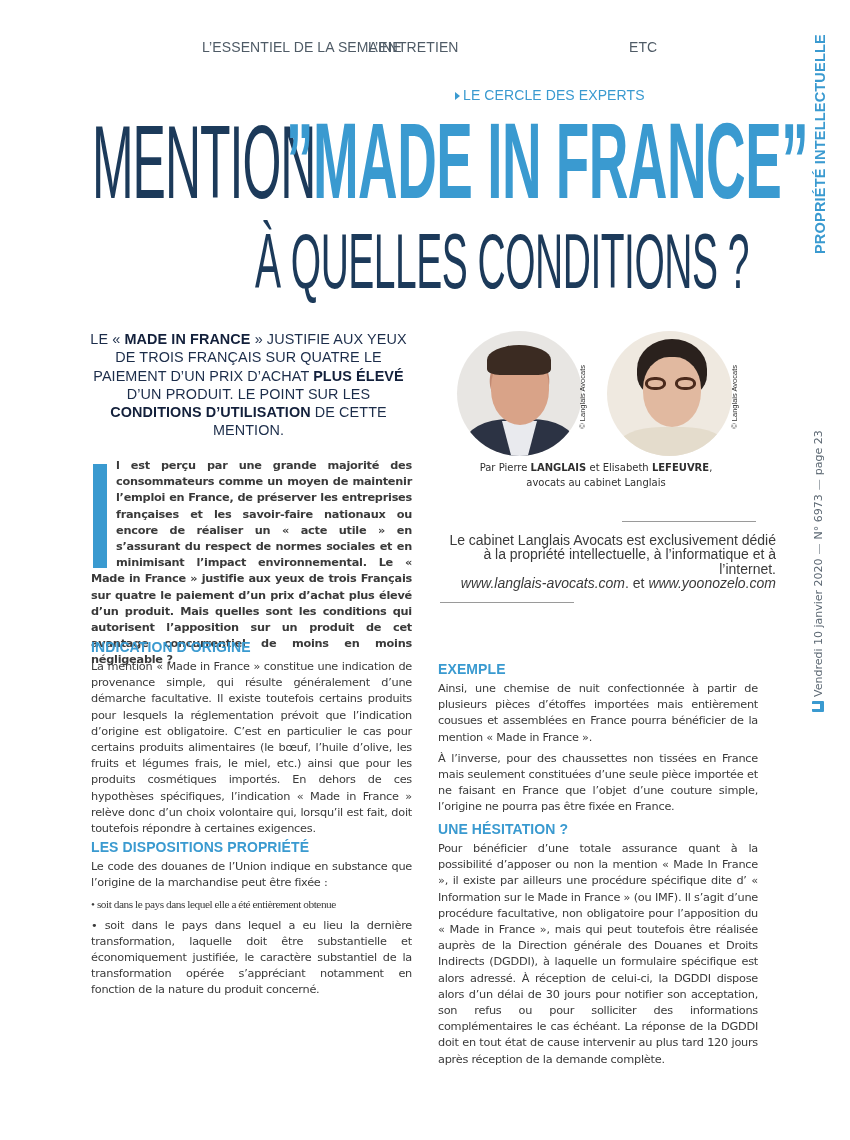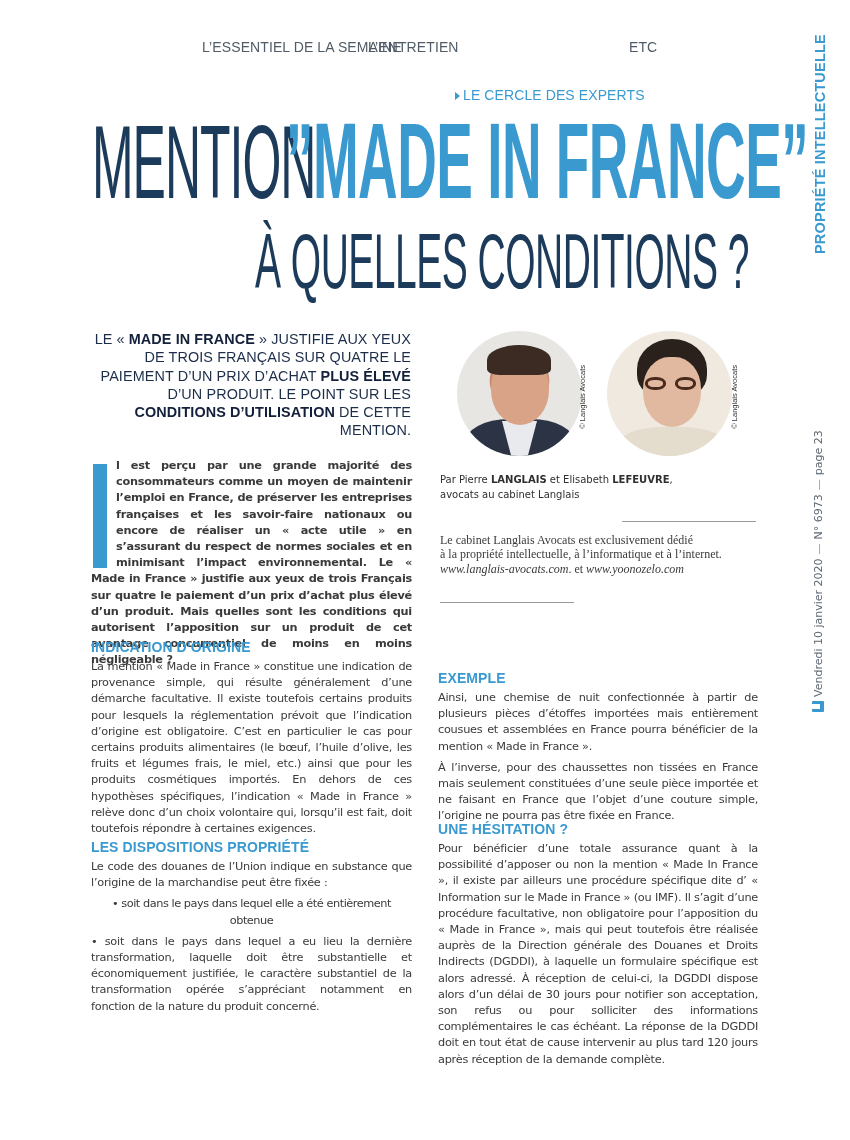--- a/index.html
+++ b/index.html
@@ -14,41 +14,41 @@
   .side-footer { position: absolute; left: 812px; top: 712px; transform-origin: 0 0; transform: rotate(-90deg); font-family: "DejaVu Sans", sans-serif; font-size: 11px; color: #5c6873; white-space: nowrap; }
   .side-footer .logo { display: inline-block; width: 11px; height: 12px; background: #3a9ad0; vertical-align: -2px; margin-right: 4px; border-radius: 1px; position: relative; }
   .side-footer .logo::after { content: ""; position: absolute; left: 3px; top: 0; width: 5px; height: 8px; background: #fff; }
   .side-footer .sep { margin: 0 4px; color: #8a939b; }
 
   .title1 { position: absolute; top: 110px; left: 92px; white-space: nowrap; font-family: "Liberation Sans", sans-serif; line-height: 1; }
   .title1 .thin { display: inline-block; font-size: 104px; color: #1c3a5a; transform: scaleX(0.48); transform-origin: 0 0; letter-spacing: -2px; font-weight: normal; }
   .title-blue { position: absolute; top: 107px; left: 286px; white-space: nowrap; font-family: "Liberation Sans", sans-serif; font-weight: bold; font-size: 108px; color: #3a9ad0; transform: scaleX(0.508); transform-origin: 0 0; letter-spacing: -1px; line-height: 1; }
   .title2 { position: absolute; top: 222px; left: 255px; white-space: nowrap; font-family: "Liberation Sans", sans-serif; font-size: 78px; color: #1c3a5a; transform: scaleX(0.5); transform-origin: 0 0; letter-spacing: -1px; line-height: 1; }
 
-  .chapo { position: absolute; top: 330px; left: 86px; width: 325px; text-align: right; font-family: "Liberation Sans", sans-serif; font-size: 14.4px; line-height: 18.3px; color: #1c2d4a; text-transform: uppercase; letter-spacing: 0.1px; }
+  .chapo { position: absolute; top: 330px; left: 86px; width: 325px; text-align: center; font-family: "Liberation Sans", sans-serif; font-size: 14.4px; line-height: 18.3px; color: #1c2d4a; text-transform: uppercase; letter-spacing: 0.1px; }
   .chapo b { font-weight: 900; color: #13203b; }
 
   .photo { position: absolute; width: 125px; height: 125px; border-radius: 50%; overflow: hidden; }
   .photo.p1 { left: 457px; top: 331px; background: radial-gradient(circle at 50% 40%, #d7a48a 0 22%, #c28a72 23% 30%, #e8e6e3 31% 100%); }
   .photo.p1 .suit { position: absolute; left: 8px; top: 88px; width: 110px; height: 60px; background: #2c3344; border-radius: 40% 40% 0 0; }
   .photo.p1 .shirt { position: absolute; left: 45px; top: 90px; width: 35px; height: 40px; background: #e9eaee; clip-path: polygon(0 0, 100% 0, 70% 100%, 30% 100%); }
   .photo.p1 .hair { position: absolute; left: 30px; top: 14px; width: 64px; height: 30px; background: #3b2b22; border-radius: 50% 50% 20% 20%; }
   .photo.p1 .face { position: absolute; left: 34px; top: 24px; width: 58px; height: 70px; background: #d9a388; border-radius: 45% 45% 50% 50%; }
   .photo.p2 { left: 607px; top: 331px; background: #efe9e0; }
   .photo.p2 .hair { position: absolute; left: 30px; top: 8px; width: 70px; height: 60px; background: #2a211d; border-radius: 50% 50% 40% 40%; }
   .photo.p2 .face { position: absolute; left: 36px; top: 26px; width: 58px; height: 70px; background: #e1b9a0; border-radius: 45% 45% 50% 50%; }
   .photo.p2 .glasses { position: absolute; left: 38px; top: 46px; width: 54px; height: 14px; }
   .photo.p2 .glasses span { position: absolute; top: 0; width: 21px; height: 13px; border: 3px solid #4a2a1c; border-radius: 45%; box-sizing: border-box; }
   .photo.p2 .top { position: absolute; left: 10px; top: 96px; width: 110px; height: 50px; background: #e4dccc; border-radius: 40% 40% 0 0; }
   .credit { position: absolute; font-family: "Liberation Sans", sans-serif; font-size: 7.5px; color: #333; transform-origin: 0 0; transform: rotate(-90deg) translateX(-100%); white-space: nowrap; }
 
-  .byline { position: absolute; top: 472px; left: 440px; width: 312px; text-align: left; font-family: "DejaVu Sans", sans-serif; font-size: 10px; line-height: 15px; color: #2f2f2f; }
+  .byline { position: absolute; top: 460px; left: 440px; width: 312px; text-align: center; font-family: "DejaVu Sans", sans-serif; font-size: 10px; line-height: 15px; color: #2f2f2f; }
   .byline b { font-weight: bold; }
   .rule { position: absolute; height: 1px; background: #9a9a9a; }
-  .firm { position: absolute; top: 533px; left: 440px; width: 336px; text-align: left; font-family: Liberation Serif, serif; font-size: 12px; line-height: 14.4px; color: #3a3a3a; }
+  .firm { position: absolute; top: 533px; left: 440px; width: 336px; text-align: right; font-family: Liberation Sans, sans-serif; font-size: 14px; line-height: 14.4px; color: #3a3a3a; }
   .firm i { font-style: italic; margin-top: 10px; }
 
   .col { position: absolute; font-family: "DejaVu Sans", sans-serif; font-size: 11.3px; line-height: 16.2px; color: #3a3a3a; text-align: justify; letter-spacing: -0.25px; }
   .col p { margin: 0 0 5px 0; }
   .col h3 { margin: 0 0 3px 0; font-family: "Liberation Sans", sans-serif; font-weight: bold; font-size: 14px; color: #3a9ad0; letter-spacing: 0.1px; line-height: 18px; }
   .dropcap { float: left; width: 14px; height: 104px; background: #3a9ad0; margin: 6px 9px 0 2px; }
   .intro p { margin: 0; font-weight: bold; }
 </style>
 </head>
 <body>
@@ -113,25 +113,25 @@
 </div>
 
 <div class="col" style="left:91px; top:638px; width:321px;">
   <h3>INDICATION D’ORIGINE</h3>
   <p>La mention « Made in France » constitue une indication de provenance simple, qui résulte généralement d’une démarche facultative. Il existe toutefois certains produits pour lesquels la réglementation prévoit que l’indication d’origine est obligatoire. C’est en particulier le cas pour certains produits alimentaires (le bœuf, l’huile d’olive, les fruits et légumes frais, le miel, etc.) ainsi que pour les produits cosmétiques importés. En dehors de ces hypothèses spécifiques, l’indication « Made in France » relève donc d’un choix volontaire qui, lorsqu’il est fait, doit toutefois répondre à certaines exigences.</p>
 </div>
 
 <div class="col" style="left:91px; top:838px; width:321px;">
   <h3>LES DISPOSITIONS PROPRIÉTÉ</h3>
   <p>Le code des douanes de l’Union indique en substance que l’origine de la marchandise peut être fixée :</p>
-  <p style="text-align:center; letter-spacing:-0.45px;">• soit dans le pays dans lequel elle a été entièrement obtenue</p>
+  <p style="text-align:left; letter-spacing:-0.45px;font-family:Liberation Serif, serif;">• soit dans le pays dans lequel elle a été entièrement obtenue</p>
   <p>• soit dans le pays dans lequel a eu lieu la dernière transformation, laquelle doit être substantielle et économiquement justifiée, le caractère substantiel de la transformation opérée s’appréciant notamment en fonction de la nature du produit concerné.</p>
 </div>
 
-<div class="col" style="left:438px; top:660px; width:320px;margin-top:9px;">
+<div class="col" style="left:438px; top:660px; width:320px;">
   <h3>EXEMPLE</h3>
   <p>Ainsi, une chemise de nuit confectionnée à partir de plusieurs pièces d’étoffes importées mais entièrement cousues et assemblées en France pourra bénéficier de la mention « Made in France ».</p>
   <p>À l’inverse, pour des chaussettes non tissées en France mais seulement constituées d’une seule pièce importée et ne faisant en France que l’objet d’une couture simple, l’origine ne pourra pas être fixée en France.</p>
 </div>
 
 <div class="col" style="left:438px; top:820px; width:320px;">
   <h3>UNE HÉSITATION ?</h3>
   <p>Pour bénéficier d’une totale assurance quant à la possibilité d’apposer ou non la mention « Made In France », il existe par ailleurs une procédure spécifique dite d’ « Information sur le Made in France » (ou IMF). Il s’agit d’une procédure facultative, non obligatoire pour l’apposition du « Made in France », mais qui peut toutefois être réalisée auprès de la Direction générale des Douanes et Droits Indirects (DGDDI), à laquelle un formulaire spécifique est alors adressé. À réception de celui-ci, la DGDDI dispose alors d’un délai de 30 jours pour notifier son acceptation, son refus ou pour solliciter des informations complémentaires le cas échéant. La réponse de la DGDDI doit en tout état de cause intervenir au plus tard 120 jours après réception de la demande complète.</p>
 </div>
 

